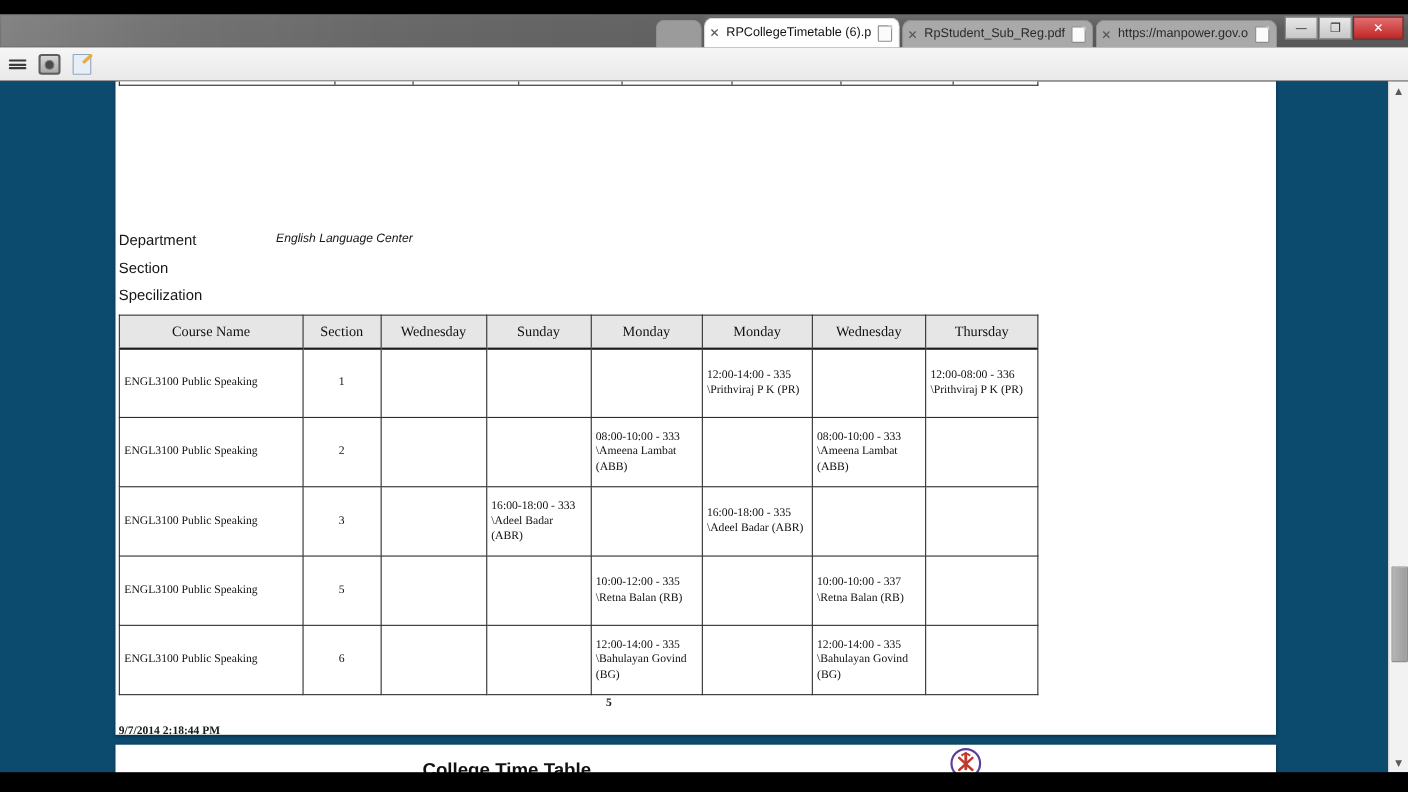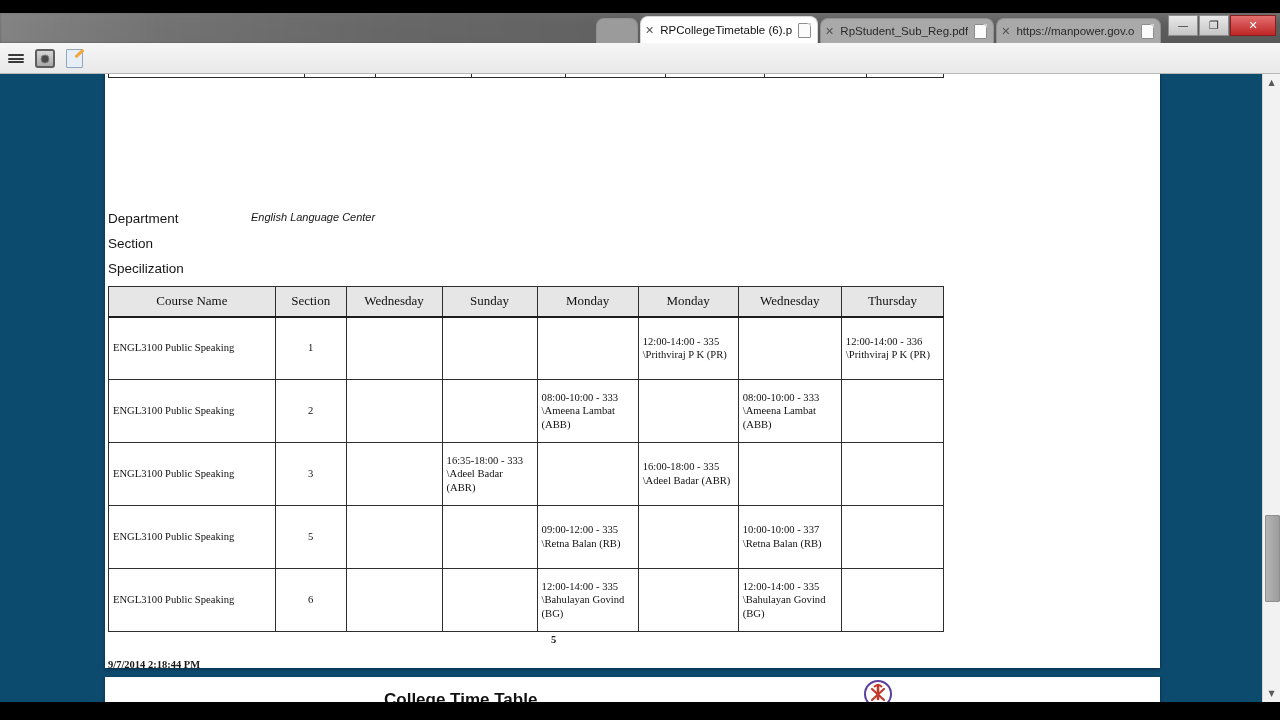--- a/index.html
+++ b/index.html
@@ -382,21 +382,21 @@
                 <td class="sec">1</td>
                 <td class="slot"></td>
                 <td class="slot"></td>
                 <td class="slot"></td>
                 <td class="slot">
                   <span class="l">12:00-14:00 - 335</span>
                   <span class="l">\Prithviraj P K (PR)</span>
                 </td>
                 <td class="slot"></td>
                 <td class="slot">
-                  <span class="l">12:00-14:00 - 336</span>
+                  <span class="l">12:00-08:00 - 336</span>
                   <span class="l">\Prithviraj P K (PR)</span>
                 </td>
               </tr>
               <tr>
                 <td class="course">ENGL3100 Public Speaking</td>
                 <td class="sec">2</td>
                 <td class="slot"></td>
                 <td class="slot"></td>
                 <td class="slot">
                   <span class="l">08:00-10:00 - 333</span>
@@ -409,39 +409,39 @@
                   <span class="l">\Ameena Lambat</span>
                   <span class="l">(ABB)</span>
                 </td>
                 <td class="slot"></td>
               </tr>
               <tr>
                 <td class="course">ENGL3100 Public Speaking</td>
                 <td class="sec">3</td>
                 <td class="slot"></td>
                 <td class="slot">
-                  <span class="l">16:35-18:00 - 333</span>
+                  <span class="l">16:00-18:00 - 333</span>
                   <span class="l">\Adeel Badar</span>
                   <span class="l">(ABR)</span>
                 </td>
                 <td class="slot"></td>
                 <td class="slot">
                   <span class="l">16:00-18:00 - 335</span>
                   <span class="l">\Adeel Badar (ABR)</span>
                 </td>
                 <td class="slot"></td>
                 <td class="slot"></td>
               </tr>
               <tr>
                 <td class="course">ENGL3100 Public Speaking</td>
                 <td class="sec">5</td>
                 <td class="slot"></td>
                 <td class="slot"></td>
                 <td class="slot">
-                  <span class="l">09:00-12:00 - 335</span>
+                  <span class="l">10:00-12:00 - 335</span>
                   <span class="l">\Retna Balan (RB)</span>
                 </td>
                 <td class="slot"></td>
                 <td class="slot">
                   <span class="l">10:00-10:00 - 337</span>
                   <span class="l">\Retna Balan (RB)</span>
                 </td>
                 <td class="slot"></td>
               </tr>
               <tr>

